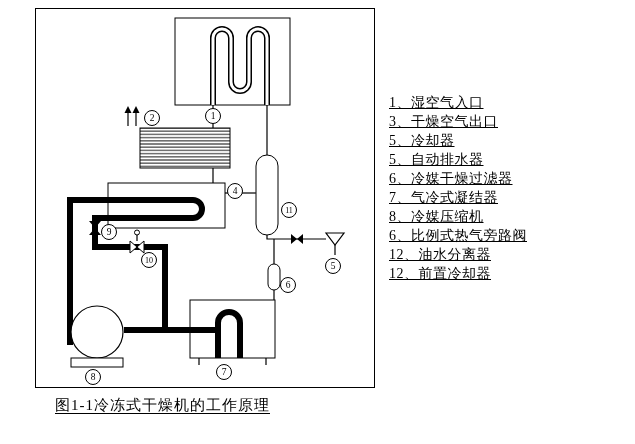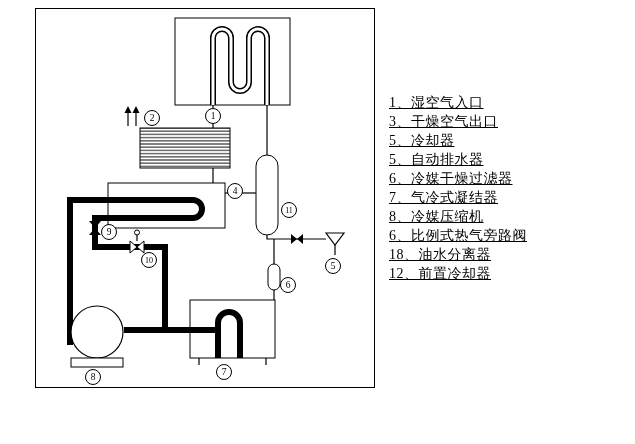--- a/index.html
+++ b/index.html
@@ -162,18 +162,19 @@
 
   <div class="legend">
     <div class="legend-item">1、湿空气入口</div>
     <div class="legend-item">3、干燥空气出口</div>
     <div class="legend-item">5、冷却器</div>
     <div class="legend-item">5、自动排水器</div>
     <div class="legend-item">6、冷媒干燥过滤器</div>
     <div class="legend-item">7、气冷式凝结器</div>
     <div class="legend-item">8、冷媒压缩机</div>
     <div class="legend-item">6、比例式热气旁路阀</div>
-    <div class="legend-item">18、油水分离器</div>
+    <div class="legend-item">12、油水分离器</div>
     <div class="legend-item">12、前置冷却器</div>
   </div>
 
+  <div class="caption">图1-1冷冻式干燥机的工作原理</div>
 
 </div>
 
 </body></html>

